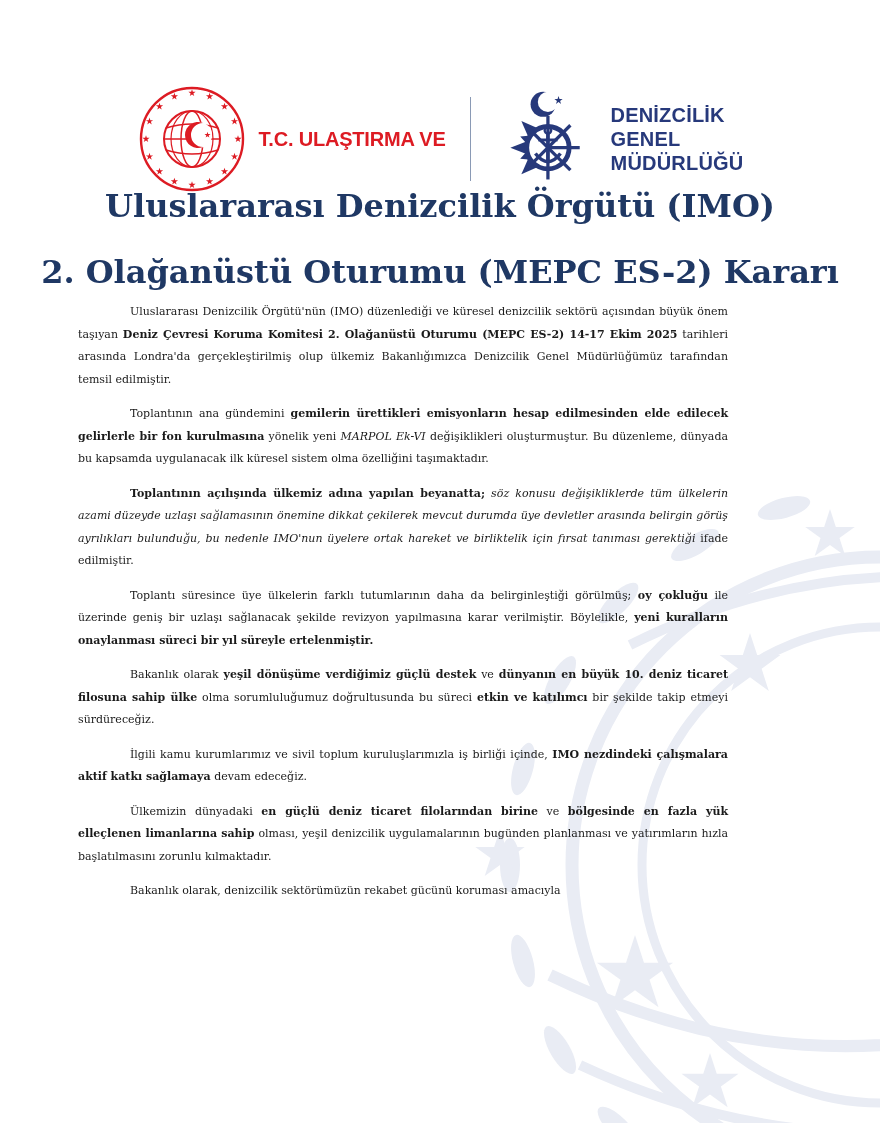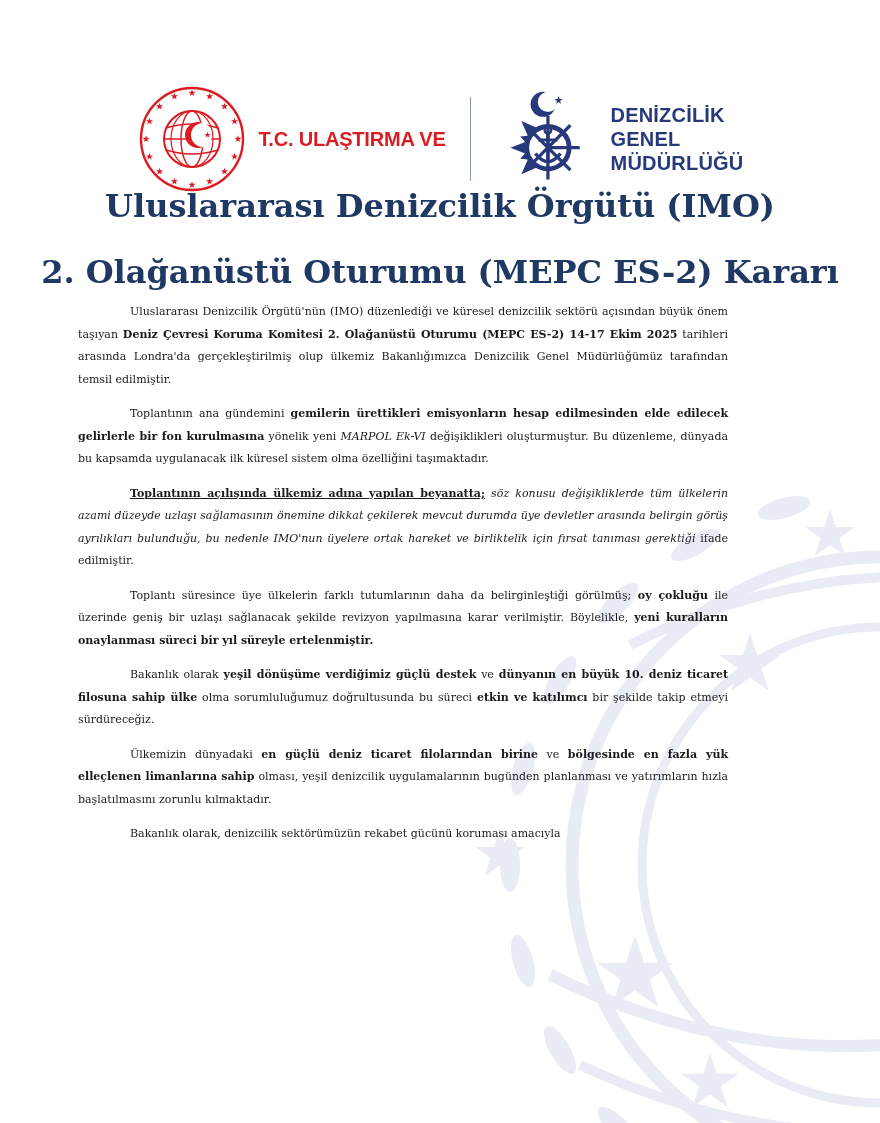--- a/index.html
+++ b/index.html
@@ -41,21 +41,21 @@
     font-size:32px;line-height:33px;font-weight:bold;
   }
   
   .doc-body{position:absolute;top:301px;left:78px;width:650px;z-index:1;}
   .para{
     margin:0 0 12px 0;text-align:justify;text-indent:52px;
     font-size:11px;line-height:22.5px;
   }
   .b{font-weight:bold;}
   .i{font-style:italic;}
-  .u{text-decoration:underline;}
+  .u{}
 </style>
 </head>
 <body>
 
 <div class="page">
 
   <svg class="watermark" viewBox="0 0 900 900" aria-hidden="true">
     <defs>
       <path id="st" d="M0,-1 L0.2245,-0.309 L0.951,-0.309 L0.3633,0.118 L0.5878,0.809 L0,0.382 L-0.5878,0.809 L-0.3633,0.118 L-0.951,-0.309 L-0.2245,-0.309 Z"></path>
       <ellipse id="leaf" rx="27" ry="10"></ellipse>
@@ -176,17 +176,18 @@
     <br>
     <span>2. Olağanüstü Oturumu (MEPC ES-2) Kararı</span>
   </h1>
 
   <main class="doc-body">
       <p class="para"><span>Uluslararası Denizcilik Örgütü'nün (IMO) düzenlediği ve küresel denizcilik sektörü açısından büyük önem taşıyan </span><span class="b">Deniz Çevresi Koruma Komitesi 2. Olağanüstü Oturumu (MEPC ES-2) 14-17 Ekim 2025</span><span> tarihleri arasında Londra'da gerçekleştirilmiş olup ülkemiz Bakanlığımızca Denizcilik Genel Müdürlüğümüz tarafından temsil edilmiştir.</span></p>
       <p class="para"><span>Toplantının ana gündemini </span><span class="b">gemilerin ürettikleri emisyonların hesap edilmesinden elde edilecek gelirlerle bir fon kurulmasına</span><span> yönelik yeni </span><span class="i">MARPOL Ek-VI</span><span> değişiklikleri oluşturmuştur. Bu düzenleme, dünyada bu kapsamda uygulanacak ilk küresel sistem olma özelliğini taşımaktadır.</span></p>
       <p class="para"><span class="b u">Toplantının açılışında ülkemiz adına yapılan beyanatta;</span><span> </span><span class="i">söz konusu değişikliklerde tüm ülkelerin azami düzeyde uzlaşı sağlamasının önemine dikkat çekilerek mevcut durumda üye devletler arasında belirgin görüş ayrılıkları bulunduğu, bu nedenle IMO'nun üyelere ortak hareket ve birliktelik için fırsat tanıması gerektiği</span><span> ifade edilmiştir.</span></p>
       <p class="para"><span>Toplantı süresince üye ülkelerin farklı tutumlarının daha da belirginleştiği görülmüş; </span><span class="b">oy çokluğu</span><span> ile üzerinde geniş bir uzlaşı sağlanacak şekilde revizyon yapılmasına karar verilmiştir. Böylelikle, </span><span class="b">yeni kuralların onaylanması süreci bir yıl süreyle ertelenmiştir.</span></p>
       <p class="para"><span>Bakanlık olarak </span><span class="b">yeşil dönüşüme verdiğimiz güçlü destek</span><span> ve </span><span class="b">dünyanın en büyük 10. deniz ticaret filosuna sahip ülke</span><span> olma sorumluluğumuz doğrultusunda bu süreci </span><span class="b">etkin ve katılımcı</span><span> bir şekilde takip etmeyi sürdüreceğiz.</span></p>
+      <p class="para"><span>İlgili kamu kurumlarımız ve sivil toplum kuruluşlarımızla iş birliği içinde, </span><span class="b">IMO nezdindeki çalışmalara aktif katkı sağlamaya</span><span> devam edeceğiz.</span></p>
       <p class="para"><span>Ülkemizin dünyadaki </span><span class="b">en güçlü deniz ticaret filolarından birine</span><span> ve </span><span class="b">bölgesinde en fazla yük elleçlenen limanlarına sahip</span><span> olması, yeşil denizcilik uygulamalarının bugünden planlanması ve yatırımların hızla başlatılmasını zorunlu kılmaktadır.</span></p>
       <p class="para"><span>Bakanlık olarak, denizcilik sektörümüzün rekabet gücünü koruması amacıyla </span></p>
     </main>
 
 </div>
 
 </body></html>

